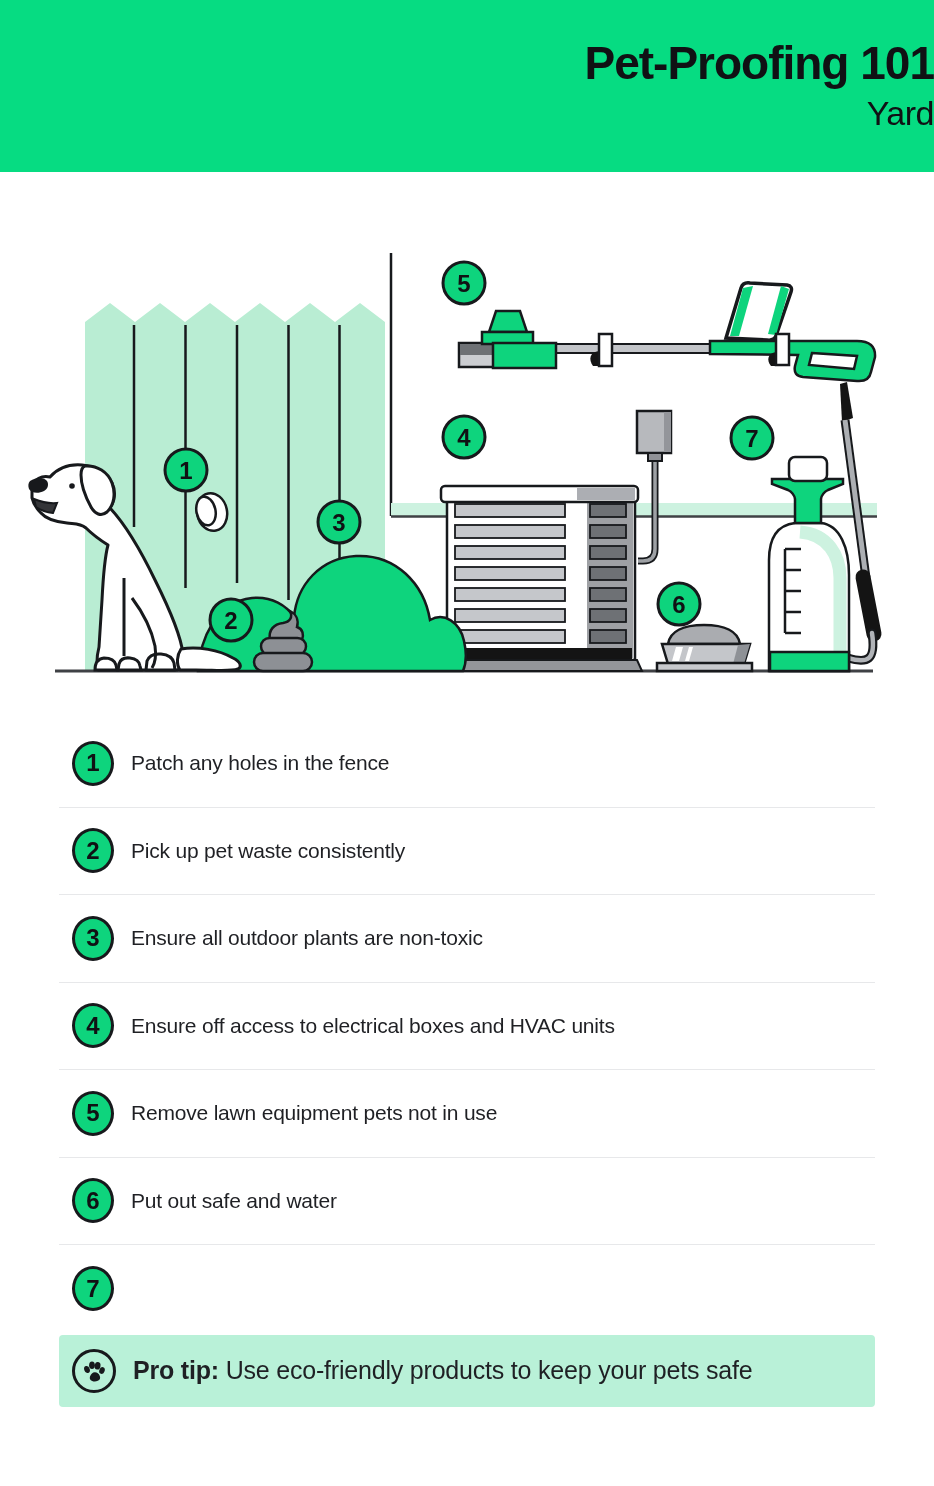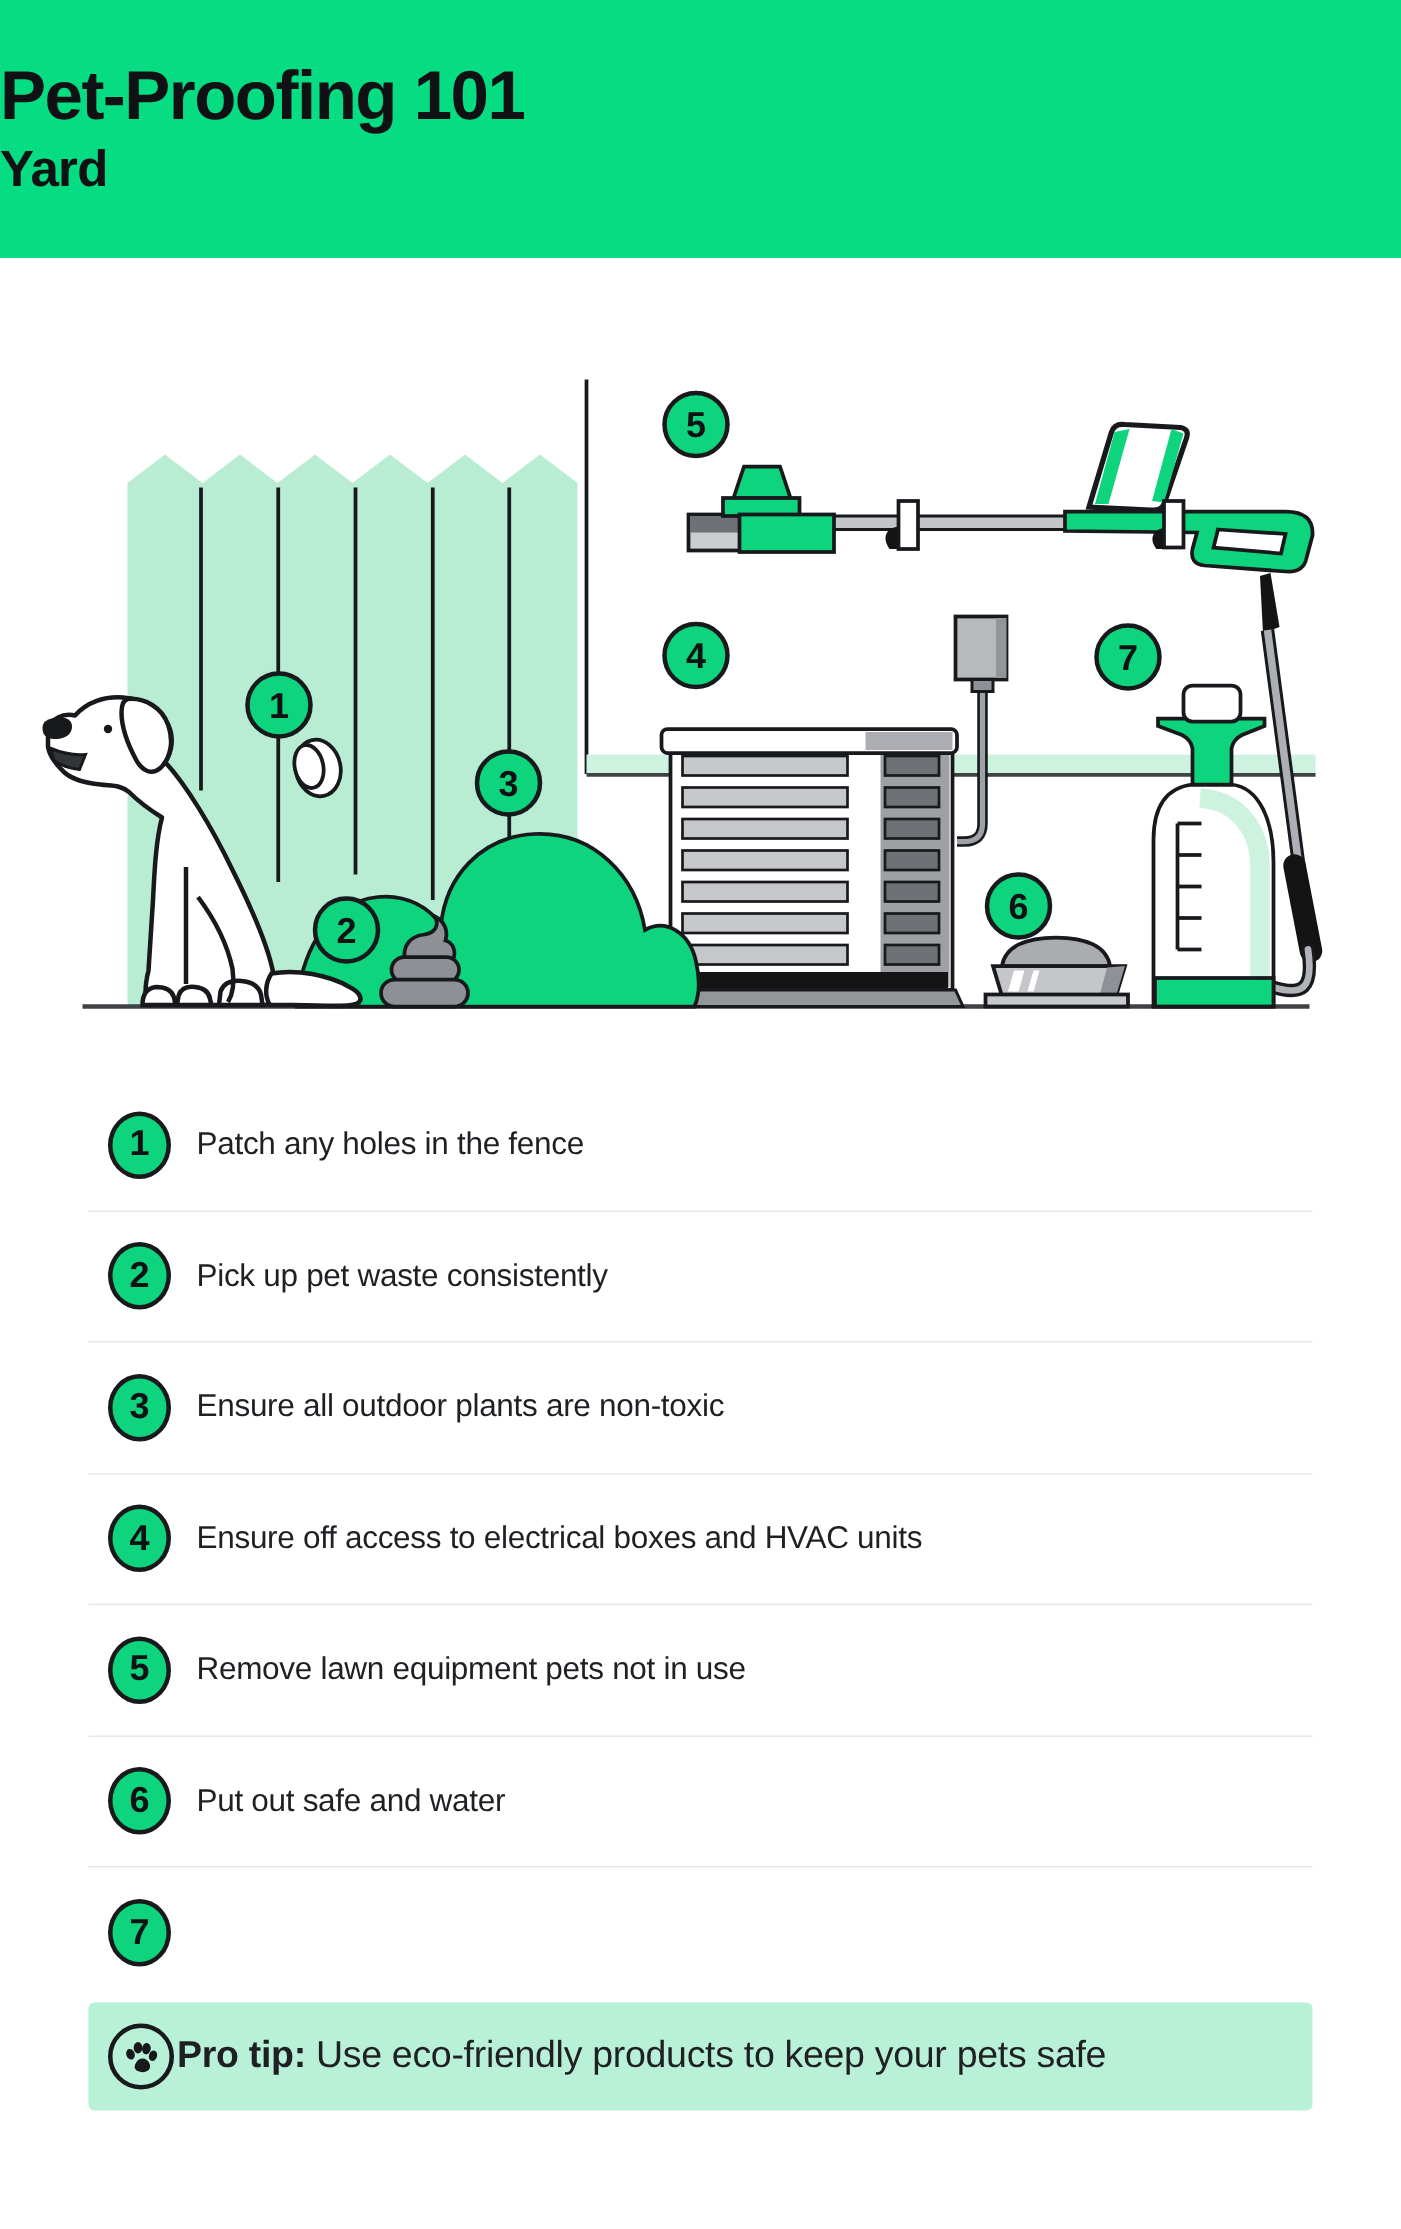--- a/index.html
+++ b/index.html
@@ -4,46 +4,46 @@
 <style>
   html,body{margin:0;padding:0;}
   body{
     width:934px;min-height:1486px;background:#ffffff;
     font-family:"Liberation Sans", sans-serif;
     -webkit-font-smoothing:antialiased;
     position:relative;
   }
   .header{
     height:172px;background:#06DC82;
-    display:flex;flex-direction:column;align-items:flex-start;justify-content:center;
+    display:flex;flex-direction:column;align-items:flex-end;justify-content:center;
   }
   .header .title{
     font-size:46px;font-weight:800;color:#101114;letter-spacing:-1px;line-height:1.08;
   }
   .header .subtitle{
-    font-size:34px;font-weight:700;color:#101114;letter-spacing:-0.5px;margin-top:6px;
+    font-size:34px;font-weight:400;color:#101114;letter-spacing:-0.5px;margin-top:6px;
   }
   .illustration{position:relative;width:934px;height:548px;}
   .illustration svg{display:block;width:934px;height:548px;}
   .list{margin:0 59px;}
   .row{
     height:87.5px;display:flex;align-items:center;gap:17px;padding-left:13px;
     border-bottom:1px solid #E7E8EA;box-sizing:border-box;
   }
   .row.last{border-bottom:none;}
   .badge{
     width:42px;height:45px;flex:0 0 auto;border-radius:50%;
     background:#0ED47D;border:3px solid #17191C;box-sizing:border-box;
     display:flex;align-items:center;justify-content:center;
     font-size:24px;font-weight:700;color:#101114;
   }
   .row-text{font-size:21px;color:#1F2024;letter-spacing:-0.2px;}
   .protip{
     margin:2px 59px 0;height:72px;background:#B9F1D8;border-radius:4px;
-    display:flex;align-items:center;gap:2px;padding-left:13px;box-sizing:border-box;
+    display:flex;align-items:center;gap:17px;padding-left:13px;box-sizing:border-box;
   }
   .paw-circle{
     width:44px;height:44px;flex:0 0 auto;border-radius:50%;
     border:3px solid #17191C;box-sizing:border-box;
     display:flex;align-items:center;justify-content:center;background:transparent;
   }
   .protip-text{font-size:25px;color:#1F2024;letter-spacing:-0.2px;}
   .protip-text b{font-weight:700;}
   .bottom-space{height:80px;}
 </style>

